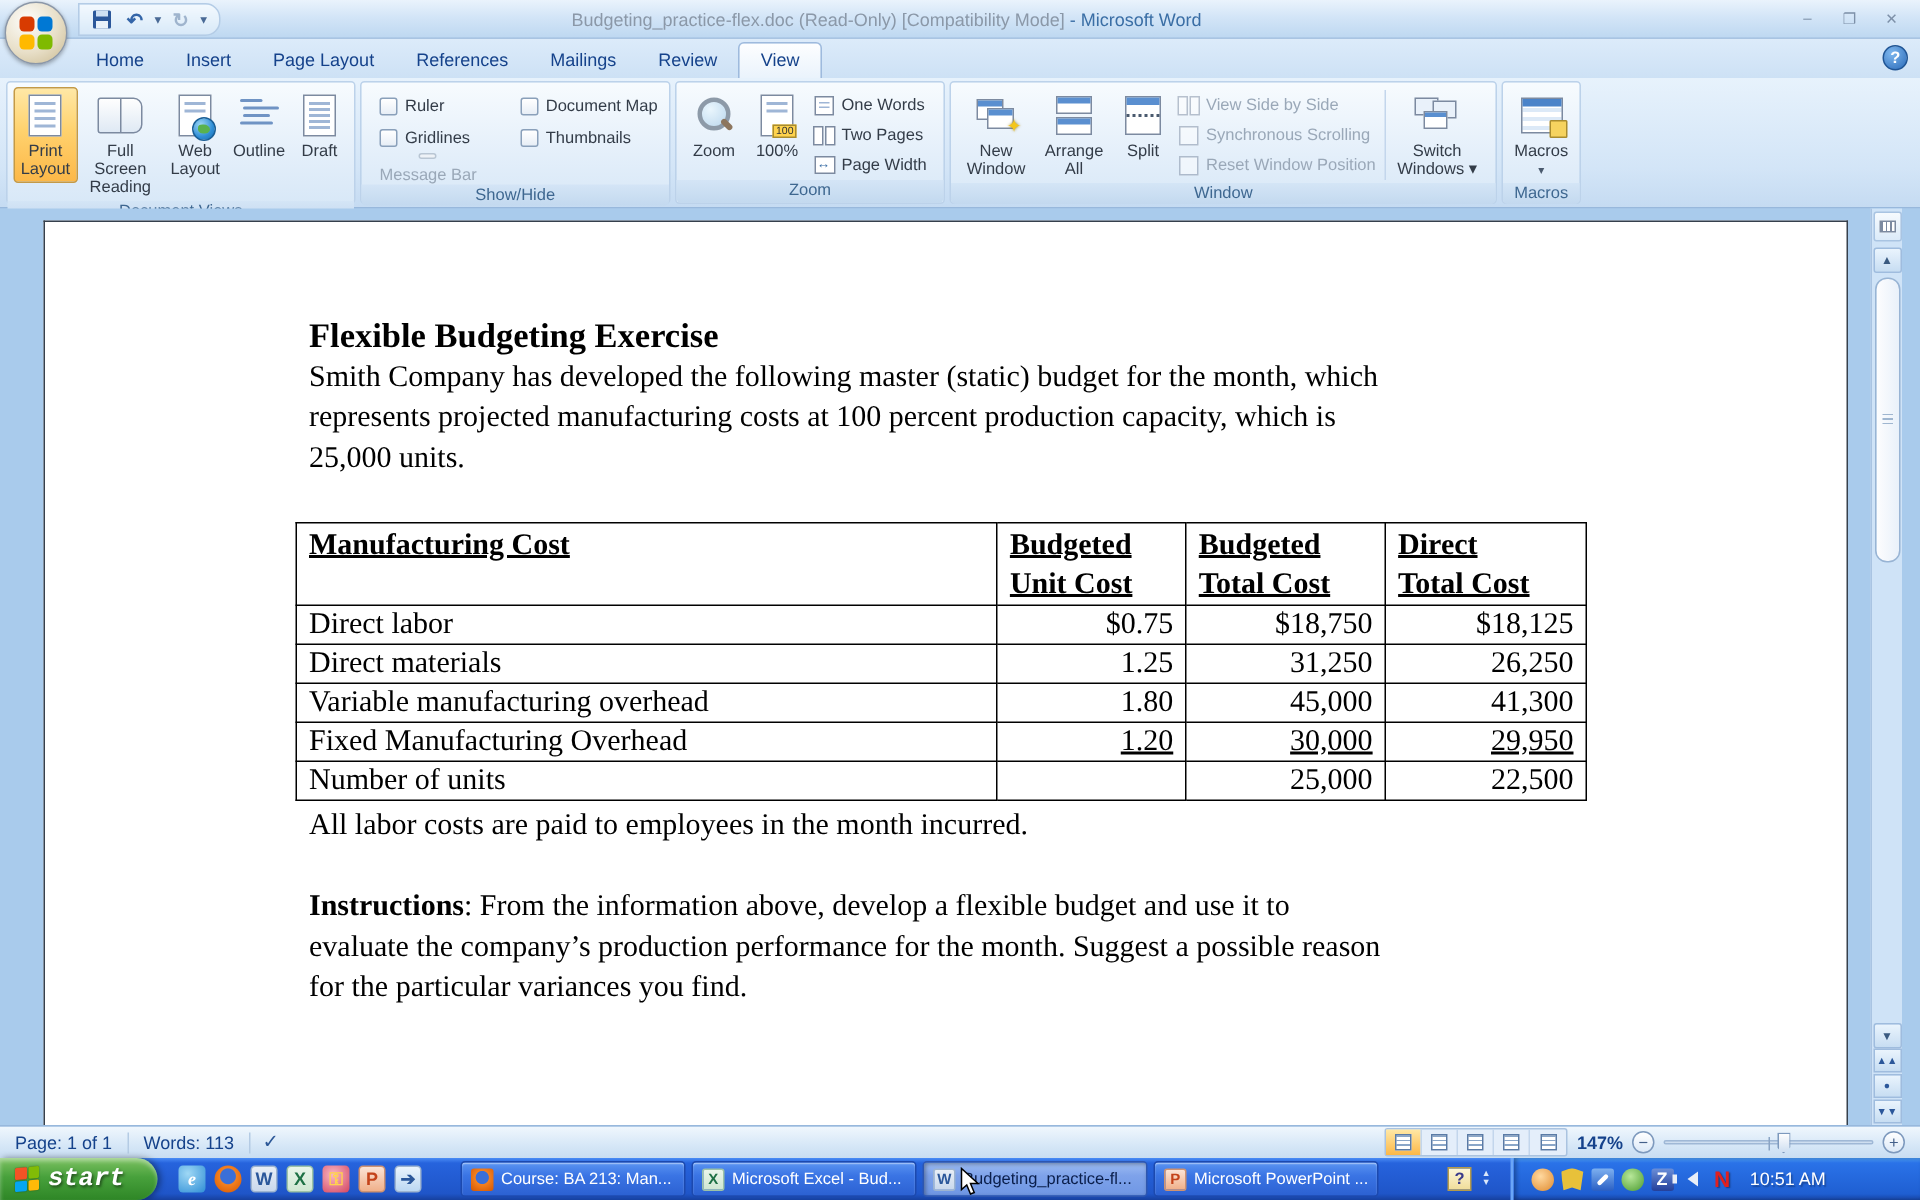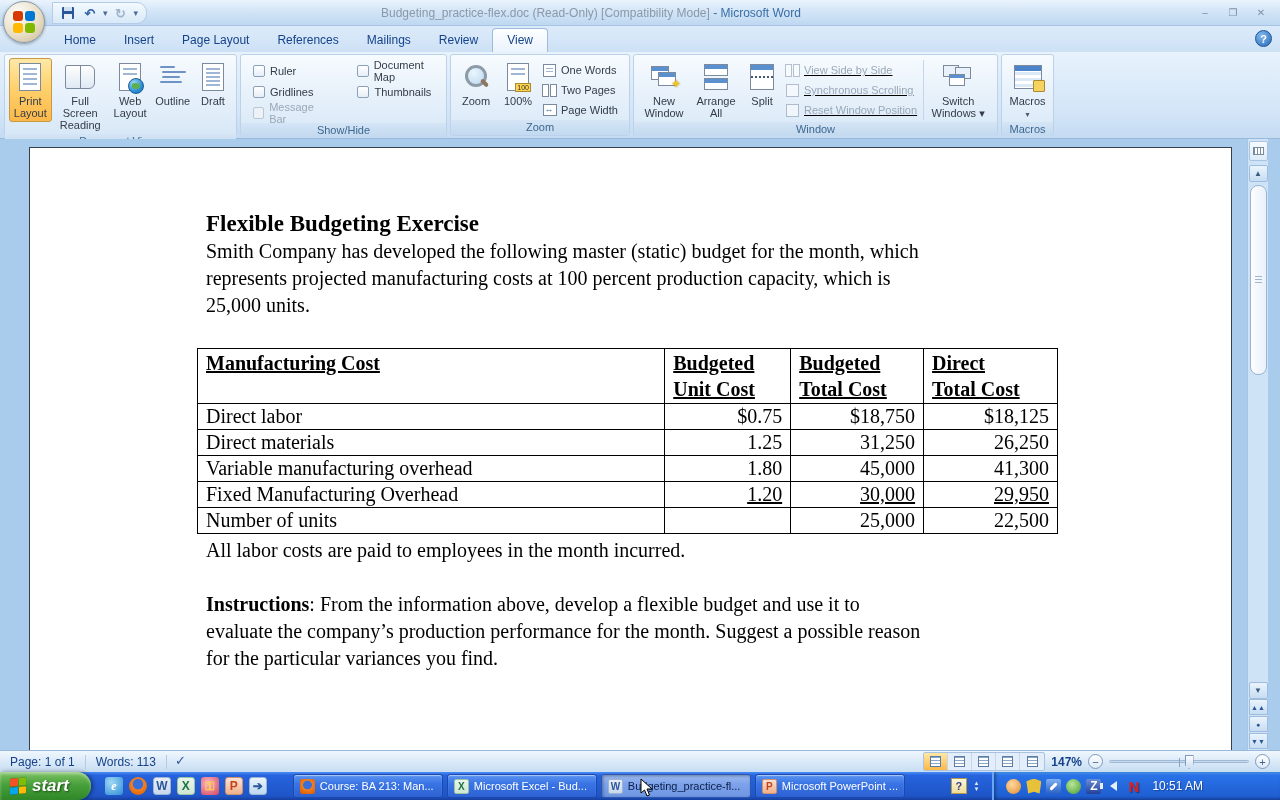--- a/index.html
+++ b/index.html
@@ -54,21 +54,21 @@
     border-radius:3px; border:1px solid transparent; }
   .bigbtn .blabel { font-size:11px; color:#333c48; text-align:center; line-height:12px; margin-top:2px; }
   .bigbtn.selected { background:linear-gradient(#ffe8a6,#ffd26e 45%,#fcb848); border:1px solid #c49a46; }
   .icon32 { width:34px; height:32px; display:flex; align-items:center; justify-content:center; }
   .smallbtn { display:flex; align-items:center; gap:4px; font-size:11px; color:#333c48; padding:1px 3px; height:20px; }
   .smallbtn.disabled { color:#9aa8b8; }
   .icon16 { width:15px; height:14px; display:inline-flex; align-items:center; justify-content:center; }
   .chk { width:12px; height:12px; border:1px solid #8aa0ba; background:linear-gradient(#fff,#e7eef6); border-radius:2px; }
   .chk.disabled { border-color:#b9c6d4; background:#eef2f7; }
   .chkrow { display:flex; align-items:center; gap:5px; font-size:11px; color:#333c48; height:21px; }
-  .chkrow.disabled { color:#9aa8b8; }
+  .chkrow.disabled { color:#9aa8b8;flex-direction:column; }
   .drop-arrow { font-size:8px; color:#4a5a6e; line-height:8px; }
   .vsep { width:1px; background:#c3d6ec; margin:2px 3px; align-self:stretch; }
 
   
   .mini-page { width:22px; height:28px; background:#fff; border:1px solid #7c8aa0; position:relative; }
   .mini-page i { position:absolute; left:3px; right:3px; height:2px; background:#9fb6d6; }
   .mini-book { width:30px; height:24px; background:linear-gradient(#fefefe,#dfe9f4); border:1px solid #7c8aa0; border-radius:2px 6px 6px 2px; position:relative; }
   .mini-book:before { content:""; position:absolute; left:50%; top:0; bottom:0; width:1px; background:#7c8aa0; }
   .globe { position:absolute; right:-4px; bottom:-4px; width:16px; height:16px; border-radius:50%;
     background:radial-gradient(circle at 35% 30%, #9fd8f5, #2f8ed6 60%, #1a6fb0); border:1px solid #1a5f96; }
@@ -170,21 +170,21 @@
   #zoom-track:before { content:""; position:absolute; left:50%; top:-3px; width:1px; height:9px; background:#8aa4c4; }
   #zoom-thumb { position:absolute; left:54%; top:-6px; width:9px; height:14px;
     background:linear-gradient(#fdfdfe,#cfdff1); border:1px solid #7d99bd;
     clip-path:polygon(0 0,100% 0,100% 70%,50% 100%,0 70%); }
 
   
   #taskbar { position:absolute; left:0; top:772px; width:1280px; height:28px;
     background:linear-gradient(#4a8cf5,#2663dd 12%,#1f55c8 85%,#16409f); display:flex; align-items:center; }
   #start-btn { height:28px; padding:0 22px 0 10px; display:flex; align-items:center; gap:6px;
     background:linear-gradient(#7ec262,#48a13c 45%,#2e8626); border-radius:0 14px 14px 0;
-    box-shadow:inset 0 2px 3px rgba(255,255,255,.4), 2px 0 4px rgba(0,0,0,.4); }
+    box-shadow:inset 0 2px 3px rgba(255,255,255,.4), 2px 0 4px rgba(0,0,0,.4);font-family:Liberation Mono, monospace; }
   #start-flag { width:16px; height:16px; display:grid; grid-template-columns:1fr 1fr; grid-template-rows:1fr 1fr;
     gap:1px; transform:skewY(-6deg); }
   #start-flag div { border-radius:1px; box-shadow:0 0 1px rgba(0,0,0,.5); }
   .f1{background:#f35325;} .f2{background:#81bc06;} .f3{background:#05a6f0;} .f4{background:#ffba08;}
   #start-label { color:#fff; font-size:17px; font-weight:bold; font-style:italic; text-shadow:1px 1px 2px rgba(0,0,0,.5); }
   #quicklaunch { display:flex; align-items:center; gap:6px; padding:0 10px 0 14px; }
   .ql-icon { width:18px; height:18px; border-radius:3px; display:flex; align-items:center; justify-content:center;
     font-size:12px; font-weight:bold; color:#fff; }
   .ic-ie { background:radial-gradient(circle at 35% 30%, #9fd8f5, #2f8ed6); color:#fff; font-style:italic; font-family:"Liberation Serif",serif; }
   .ic-firefox { background:radial-gradient(circle at 50% 40%, #3a6fd8 35%, #f38020 40%, #d45500); border-radius:50%; }
@@ -427,21 +427,21 @@
             </div>
           </div>
         <div class="blabel"><span>Arrange</span><br><span>All</span></div>
       </div>
       <div class="bigbtn" style="width:40px;">
         <div class="icon32">
             <div class="split-ic"></div>
           </div>
         <div class="blabel">Split</div>
       </div>
-      <div style="padding-top:2px;text-decoration:underline;">
+      <div style="padding-top:2px;">
         <div class="smallbtn disabled">
             <span class="icon16">
               <span class="two-pages">
                 <span class="pageview-ic" style="width:7px;opacity:.5;"></span>
                 <span class="pageview-ic" style="width:7px;opacity:.5;"></span>
               </span>
             </span>
             <span>View Side by Side</span>
           </div>
         <div class="smallbtn disabled">

